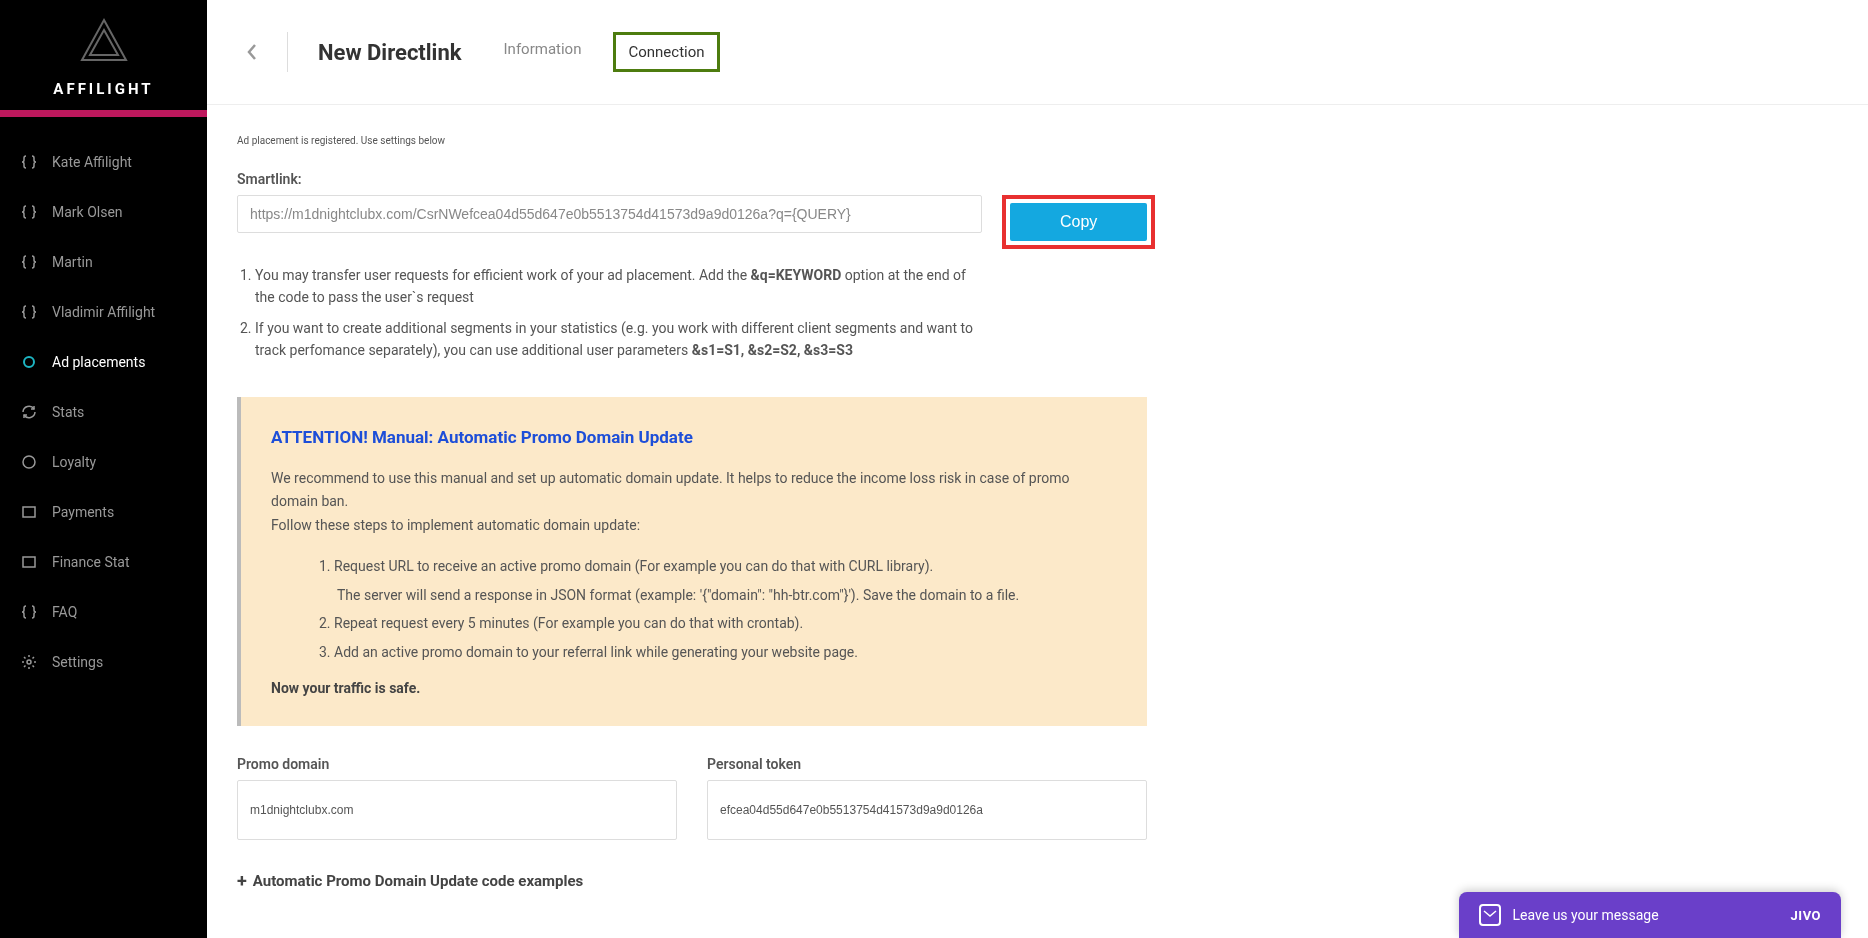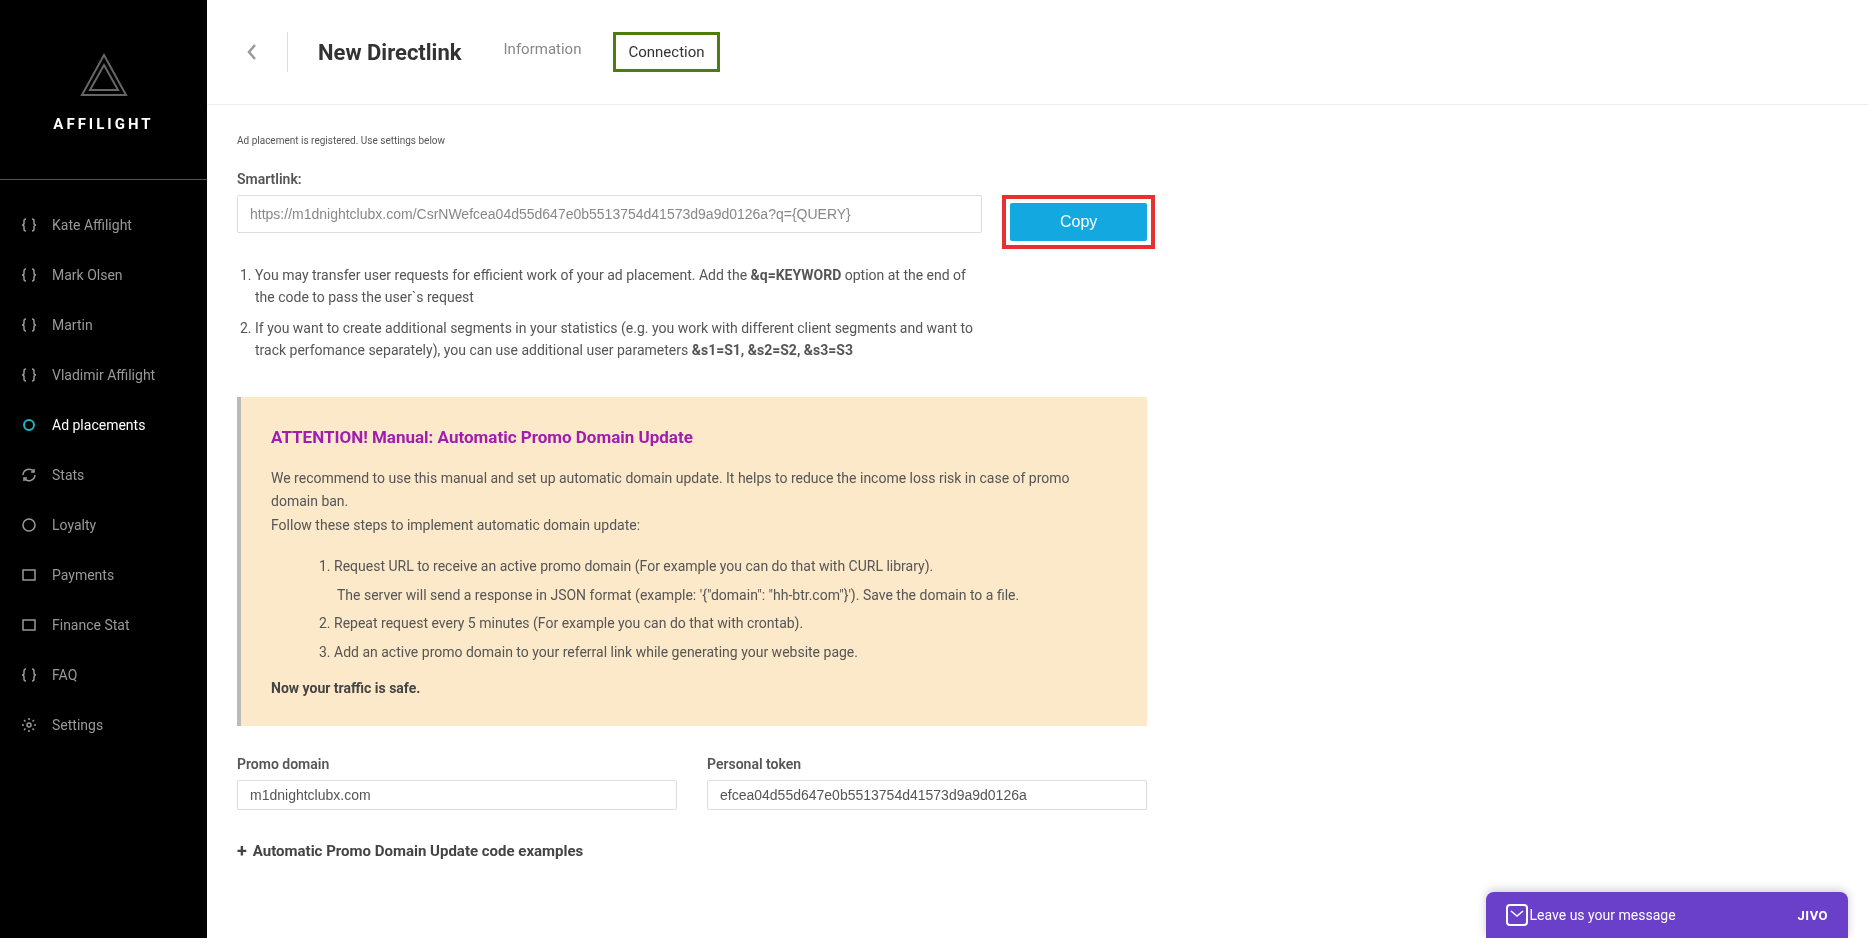--- a/index.html
+++ b/index.html
@@ -1,21 +1,21 @@
 <!DOCTYPE html>
 <html><head>
   <meta charset="utf-8">
   <style>
     * { margin: 0; padding: 0; box-sizing: border-box; }
     body { font-family: -apple-system, BlinkMacSystemFont, "Segoe UI", Roboto, Arial, sans-serif; background: #fff; color: #333; }
     .app { display: flex; min-height: 100vh; }
     
     
     .sidebar { width: 207px; background: #000; color: #fff; flex-shrink: 0; }
-    .logo-area { height: 180px; display: flex; align-items: center; justify-content: center; border-bottom: 1px solid #be185d; }
+    .logo-area { height: 117px; display: flex; align-items: center; justify-content: center; border-bottom: 7px solid #be185d; }
     .logo { text-align: center; }
     .logo-triangle { width: 60px; height: 60px; margin: 0 auto 8px; position: relative; }
     .logo-triangle svg { width: 100%; height: 100%; }
     .logo-text { font-size: 15px; font-weight: 700; letter-spacing: 3px; color: #fff; }
     .nav-section { padding-top: 20px; }
     .nav-item { display: flex; align-items: center; padding: 16px 20px; color: #999; cursor: pointer; font-size: 14px; }
     .nav-item.active { color: #fff; }
     .nav-item.active .nav-icon { color: #1db5c2; }
     .nav-icon { width: 18px; height: 18px; margin-right: 14px; flex-shrink: 0; display: inline-flex; align-items: center; justify-content: center; }
     .nav-icon svg { width: 16px; height: 16px; }
@@ -37,36 +37,36 @@
     .input-row { display: flex; gap: 20px; align-items: flex-start; margin-bottom: 15px; }
     .text-input { flex: 1; padding: 10px 12px; border: 1px solid #ddd; border-radius: 2px; font-size: 14px; color: #888; background: #fff; max-width: 745px; }
     .copy-wrap { border: 4px solid #e83030; padding: 4px; }
     .copy-btn { background: #14a8e0; color: #fff; border: none; padding: 10px 50px; font-size: 16px; cursor: pointer; border-radius: 2px; }
     
     .note-list { font-size: 14px; color: #555; line-height: 1.6; max-width: 740px; margin-bottom: 35px; }
     .note-list li { margin-bottom: 8px; list-style-position: outside; margin-left: 18px; }
     .note-list b { font-weight: 700; }
     
     .attention-box { background: #fce9c9; border-left: 4px solid #bbb; padding: 30px; max-width: 910px; margin-bottom: 30px; }
-    .attention-title { font-size: 17px; font-weight: 700; color: #a21caf; margin-bottom: 20px; }
+    .attention-title { font-size: 17px; font-weight: 700; color: #1d4ed8; margin-bottom: 20px; }
     .attention-text { font-size: 14px; color: #555; line-height: 1.7; margin-bottom: 15px; }
     .attention-steps { font-size: 14px; color: #555; line-height: 1.9; margin-bottom: 15px; margin-left: 48px; }
     .attention-steps .step { margin-bottom: 2px; }
     .attention-steps .indent { padding-left: 18px; }
     .attention-safe { font-size: 14px; font-weight: 700; color: #444; }
     
     .two-col { display: flex; gap: 30px; margin-bottom: 30px; }
     .col { flex: 1; max-width: 440px; }
-    .col-input { width: 100%; padding: 6px 12px; border: 1px solid #ddd; border-radius: 2px; font-size: 14px; color: #555; }
+    .col-input { width: 100%; padding: 22px 12px; border: 1px solid #ddd; border-radius: 2px; font-size: 12px; color: #555; }
     
     .expander { font-size: 15px; font-weight: 700; color: #444; cursor: pointer; display: flex; align-items: center; gap: 6px; }
     .plus-icon { font-size: 18px; }
     
     
-    .chat-widget { position: fixed; bottom: 0; right: 20px; background: #6a3fc9; color: #fff; padding: 12px 20px; border-radius: 8px 8px 0 0; display: flex; align-items: center; gap: 2px; font-size: 14px; cursor: pointer; box-shadow: 0 -2px 10px rgba(0,0,0,0.2); }
+    .chat-widget { position: fixed; bottom: 0; right: 27px; background: #6a3fc9; color: #fff; padding: 12px 20px; border-radius: 8px 8px 0 0; display: flex; align-items: center; gap: 12px; font-size: 14px; cursor: pointer; box-shadow: 0 -2px 10px rgba(0,0,0,0.2); }
     .chat-icon { width: 22px; height: 22px; border: 2px solid #fff; border-radius: 4px; display: flex; align-items: center; justify-content: center; }
     .chat-brand { font-weight: 700; margin-left: 120px; font-size: 13px; letter-spacing: 0.5px; }
   </style>
 </head>
 <body>
 
 <div class="app">
   <aside class="sidebar">
     <div class="logo-area">
       <div class="logo">

